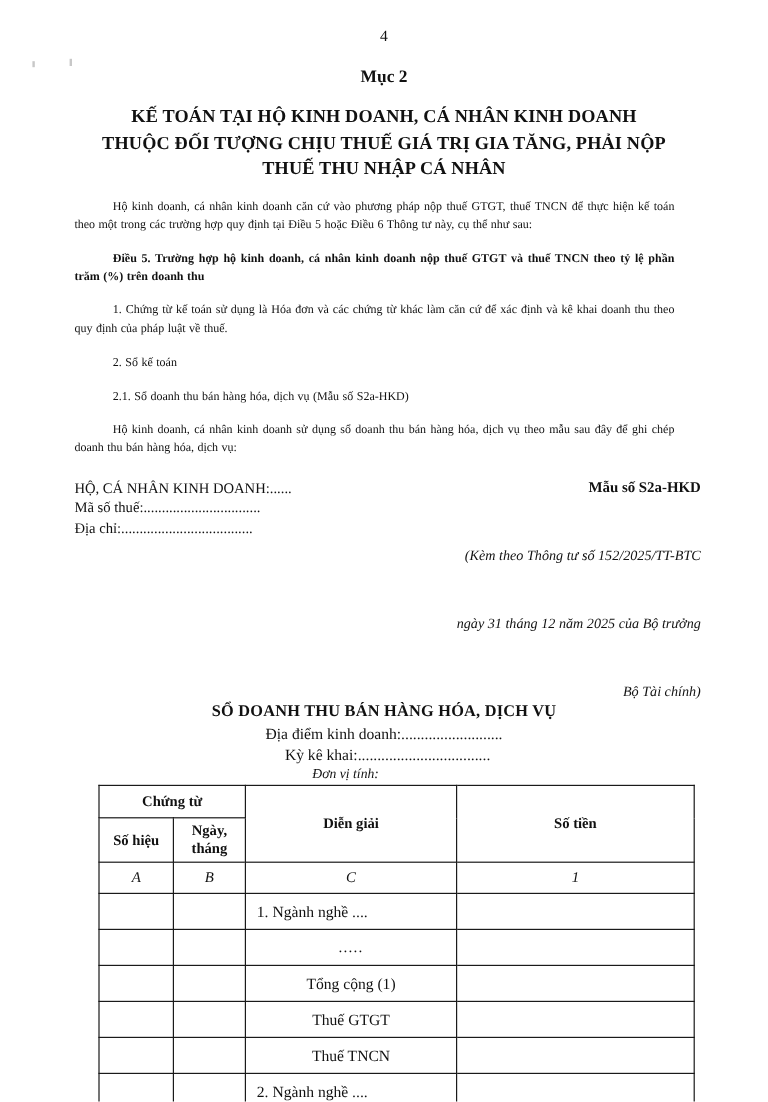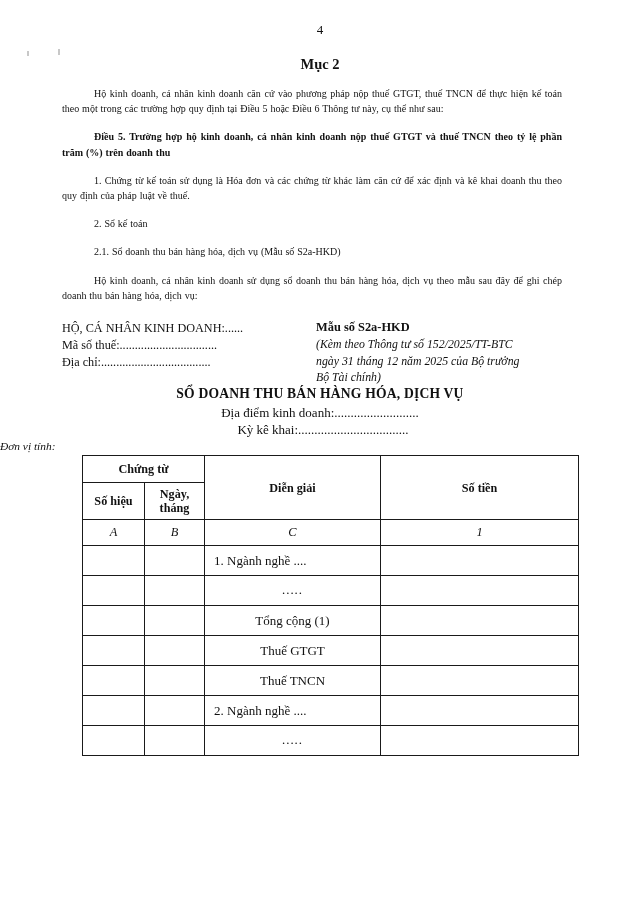--- a/index.html
+++ b/index.html
@@ -78,51 +78,52 @@
     justify-content: space-between;
   }
   .form-head-left {
     font-weight: normal;
     font-size: 12.2px;
     line-height: 1.38;
     white-space: nowrap;
     padding-top: 1px;
   }
   .form-head-right {
-    text-align: left;
+    text-align: right;
     font-size: 11.8px;
     line-height: 1.4;
     width: 268px;
     margin-right: -6px;
   }
   .form-head-right .mau {
     font-weight: bold;
     font-style: normal;
     font-size: 12.4px;
   }
   .form-head-right .ref {
     font-style: italic;
+    margin-top: 40px;
   }
 
   .sheet-title {
     text-align: center;
     font-weight: bold;
     font-size: 13.6px;
     letter-spacing: 0.2px;
   }
   .sheet-sub {
     text-align: center;
     font-size: 13px;
     line-height: 1.33;
     margin-top: 2px;
   }
   .sheet-sub .l2 { padding-left: 6px; }
 
   .unit-line {
-    text-align: left;
+    text-align: center;
     font-style: italic;
     font-size: 11.4px;
     margin: 2px 64px 3px 0;
   }
 
   
   table.ledger {
     border-collapse: collapse;
     margin-left: 82px;
     width: 496px;
@@ -174,20 +175,25 @@
 
 <div class="page">
 
   <span class="speck a"></span>
   <span class="speck b"></span>
 
   <div class="page-number">4</div>
 
   <div class="muc">Mục 2</div>
 
+  <div class="doc-title">
+    <div>KẾ TOÁN TẠI HỘ KINH DOANH, CÁ NHÂN KINH DOANH</div>
+    <div>THUỘC ĐỐI TƯỢNG CHỊU THUẾ GIÁ TRỊ GIA TĂNG, PHẢI NỘP</div>
+    <div>THUẾ THU NHẬP CÁ NHÂN</div>
+  </div>
 
   <div class="body-block">
     <p class="para">Hộ kinh doanh, cá nhân kinh doanh căn cứ vào phương pháp nộp thuế GTGT, thuế TNCN để thực hiện kế toán theo một trong các trường hợp quy định tại Điều 5 hoặc Điều 6 Thông tư này, cụ thể như sau:</p>
     <p class="para bold">Điều 5. Trường hợp hộ kinh doanh, cá nhân kinh doanh nộp thuế GTGT và thuế TNCN theo tỷ lệ phần trăm (%) trên doanh thu</p>
     <p class="para">1. Chứng từ kế toán sử dụng là Hóa đơn và các chứng từ khác làm căn cứ để xác định và kê khai doanh thu theo quy định của pháp luật về thuế.</p>
     <p class="para">2. Sổ kế toán</p>
     <p class="para">2.1. Sổ doanh thu bán hàng hóa, dịch vụ (Mẫu số S2a-HKD)</p>
     <p class="para">Hộ kinh doanh, cá nhân kinh doanh sử dụng sổ doanh thu bán hàng hóa, dịch vụ theo mẫu sau đây để ghi chép doanh thu bán hàng hóa, dịch vụ:</p>
   </div>
 

